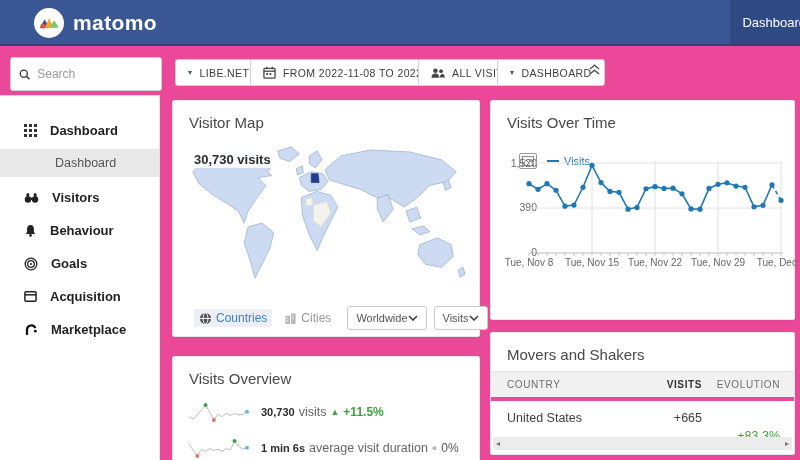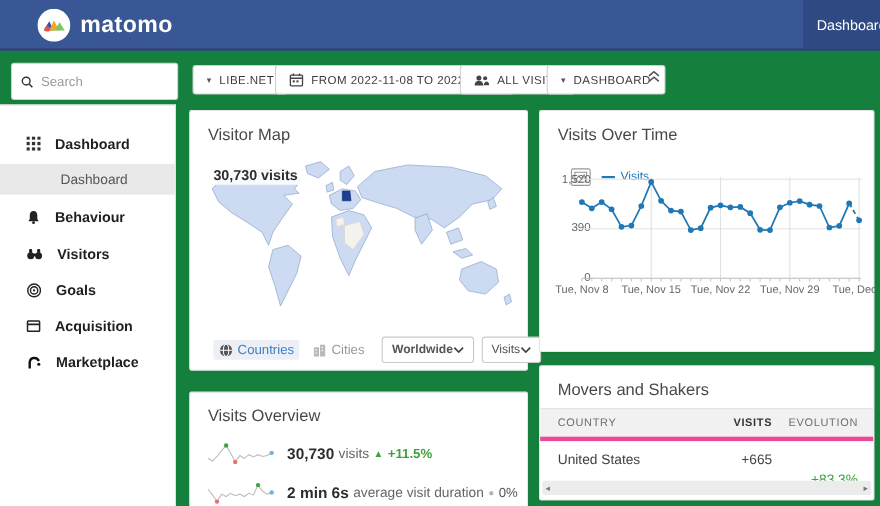--- a/index.html
+++ b/index.html
@@ -1,17 +1,17 @@
 <!DOCTYPE html>
 <html><head>
 <meta charset="utf-8">
 <style>
   * { margin:0; padding:0; box-sizing:border-box; }
   body { font-family:"Liberation Sans", sans-serif; background:#e8e8e8; }
-  .screen { position:relative; width:800px; height:460px; overflow:hidden; background:#15803d; }
+  .screen { position:relative; width:800px; height:460px; overflow:hidden; background:#ec4899; }
 
   
   .navbar { position:absolute; left:0; top:0; width:800px; height:46px; background:#3a5795; border-bottom:2px solid #2e4273; }
   .brand { position:absolute; left:34px; top:8px; display:flex; align-items:center; gap:9px; }
   .logo-circle { width:30px; height:30px; }
   .brand-name { color:#fff; font-size:21px; font-weight:bold; letter-spacing:.4px; }
   .nav-tab { position:absolute; right:-18px; top:0; height:44px; min-width:78px; background:#2f4a82; color:#fff; font-size:13px; display:flex; align-items:center; padding:0 12px; white-space:nowrap; }
 
   
   .toolbar { position:absolute; left:0; top:46px; width:800px; height:49px; }
@@ -34,21 +34,21 @@
   .card-title { font-size:15px; color:#484848; padding:13px 16px 0 16px; }
 
   
   #card-map { left:172px; top:100px; width:308px; height:237px; }
   .map-svg { position:absolute; left:10px; top:40px; }
   .map-visits-label { position:absolute; left:16px; top:50px; font-size:13px; font-weight:bold; color:#2d2d2d; background:rgba(255,255,255,.85); padding:1px 5px; }
   .map-footer { position:absolute; left:14px; top:204px; width:282px; height:26px; display:flex; align-items:center; gap:7px; }
   .map-mode { display:inline-flex; align-items:center; gap:4px; font-size:12px; color:#9a9a9a; cursor:pointer; padding:2px 5px; }
   .map-mode.selected { background:#eceff5; border-radius:2px; color:#3f7fc1; }
   .map-select { display:inline-flex; align-items:center; justify-content:space-between; background:#fff; border:1px solid #c9c9c9; border-radius:3px; height:24px; padding:0 8px; font-size:11px; color:#555; cursor:pointer; }
-  .map-select.w1 { width:93px; margin-left:4px;font-weight:bold; }
+  .map-select.w1 { width:93px; margin-left:4px; }
   .map-select.w2 { width:64px; }
 
   
   #card-votime { left:490px; top:100px; width:305px; height:220px; }
   .legend-row { position:absolute; left:28px; top:52px; display:flex; align-items:center; gap:10px; }
   .export-box { width:18px; height:16px; border:1px solid #999; border-radius:2px; display:flex; align-items:center; justify-content:center; background:#fff; cursor:pointer; }
   .legend-item { display:flex; align-items:center; gap:5px; font-size:11px; color:#1e78b5; }
   .legend-dash { display:inline-block; width:12px; height:2px; background:#1e78b5; }
   .ytick { position:absolute; width:46px; text-align:right; font-size:10.5px; color:#666; }
   #vot-svg { position:absolute; left:30px; top:52px; overflow:visible; }
@@ -61,21 +61,21 @@
   .col-visits { width:72px; text-align:right; }
   .col-evol { width:92px; text-align:right; padding-right:14px; }
   .th-visits { font-weight:bold; color:#333; }
   .evol-pos { color:#3ca33c;margin-top:36px; }
   .hscroll { position:absolute; left:2px; top:104px; width:299px; height:13px; background:#ececec; border-radius:2px; display:flex; align-items:center; justify-content:space-between; padding:0 3px; font-size:8px; color:#777; }
 
   
   #card-overview { left:172px; top:356px; width:308px; height:120px; }
   .spark-row { position:absolute; left:14px; display:flex; align-items:center; gap:12px; }
   .spark-text { font-size:12.5px; color:#666; display:flex; align-items:center; gap:4px; white-space:nowrap; }
-  .spark-num { font-weight:bold; color:#2d2d2d; font-size:14px; }
+  .spark-num { font-weight:bold; color:#2d2d2d; font-size:11px; }
   .chg-up { color:#3ca33c; font-weight:bold; font-size:12px; }
   .up-arrow { color:#3ca33c; font-size:9px; }
   .flat-dot { color:#b5b5b5; font-size:9px; }
   .chg-flat { color:#555; font-size:12px; }
 
   svg { display:block; }
 </style>
 </head>
 <body>
 
@@ -157,36 +157,36 @@
           <rect x="0" y="10" width="3" height="3"></rect>
             <rect x="5" y="10" width="3" height="3"></rect>
             <rect x="10" y="10" width="3" height="3"></rect>
         </g>
       </svg>
       <span>Dashboard</span>
     </div>
     <div class="side-sub selected">Dashboard</div>
 
     <div class="side-cat">
-      <svg width="13" height="13" viewBox="0 0 14 14">
-        <path d="M7 1 C4.4 1 3.3 3 3.3 5.2 L3.3 8.6 L2 10.8 L12 10.8 L10.7 8.6 L10.7 5.2 C10.7 3 9.6 1 7 1 Z" fill="#222"></path>
-        <circle cx="7" cy="12.3" r="1.4" fill="#222"></circle>
-      </svg>
-      <span>Behaviour</span>
-    </div>
-
-    <div class="side-cat">
       <svg width="15" height="13" viewBox="0 0 16 13">
         <circle cx="4.2" cy="8.6" r="3.4" fill="#222"></circle>
         <circle cx="11.8" cy="8.6" r="3.4" fill="#222"></circle>
         <rect x="6.5" y="6.5" width="3" height="2.6" fill="#222"></rect>
         <rect x="2.6" y="2" width="3" height="4" rx="1" fill="#222"></rect>
         <rect x="10.4" y="2" width="3" height="4" rx="1" fill="#222"></rect>
       </svg>
       <span>Visitors</span>
+    </div>
+
+    <div class="side-cat">
+      <svg width="13" height="13" viewBox="0 0 14 14">
+        <path d="M7 1 C4.4 1 3.3 3 3.3 5.2 L3.3 8.6 L2 10.8 L12 10.8 L10.7 8.6 L10.7 5.2 C10.7 3 9.6 1 7 1 Z" fill="#222"></path>
+        <circle cx="7" cy="12.3" r="1.4" fill="#222"></circle>
+      </svg>
+      <span>Behaviour</span>
     </div>
 
     <div class="side-cat">
       <svg width="14" height="14" viewBox="0 0 14 14">
         <circle cx="7" cy="7" r="5.8" fill="none" stroke="#222" stroke-width="1.3"></circle>
         <circle cx="7" cy="7" r="3.3" fill="none" stroke="#222" stroke-width="1.3"></circle>
         <circle cx="7" cy="7" r="1" fill="#222"></circle>
       </svg>
       <span>Goals</span>
     </div>
@@ -407,21 +407,21 @@
     </div>
 
     <div class="spark-row" style="top:80px;">
       <svg width="62" height="22" viewBox="0 0 62 22">
           <polyline points="2,7.571428571428573 6.142857142857143,12.928571428571429 10.285714285714286,19 14.42857142857143,12.214285714285715 18.571428571428573,14.357142857142858 22.714285714285715,11.5 26.85714285714286,13.642857142857142 31.000000000000004,12.214285714285715 35.142857142857146,14.357142857142858 39.28571428571429,11.5 43.42857142857143,12.928571428571429 47.57142857142858,4 51.71428571428572,9.357142857142856 55.85714285714286,12.214285714285715 60.00000000000001,10.785714285714285" fill="none" stroke="#bdbdbd" stroke-width="1"></polyline>
           <circle cx="47.57142857142858" cy="4" r="2" fill="#43a047"></circle>
           <circle cx="10.285714285714286" cy="19" r="2" fill="#e5736f"></circle>
           <circle cx="60.00000000000001" cy="10.785714285714285" r="2" fill="#6fb3e0"></circle>
         </svg>
       <span class="spark-text">
-        <span class="spark-num">2 min 6s</span>
+        <span class="spark-num">1 min 6s</span>
         <span>average visit duration</span>
         <span class="flat-dot">●</span>
         <span class="chg-flat">0%</span>
       </span>
     </div>
   </section>
 
 </div>
 
 </body></html>

